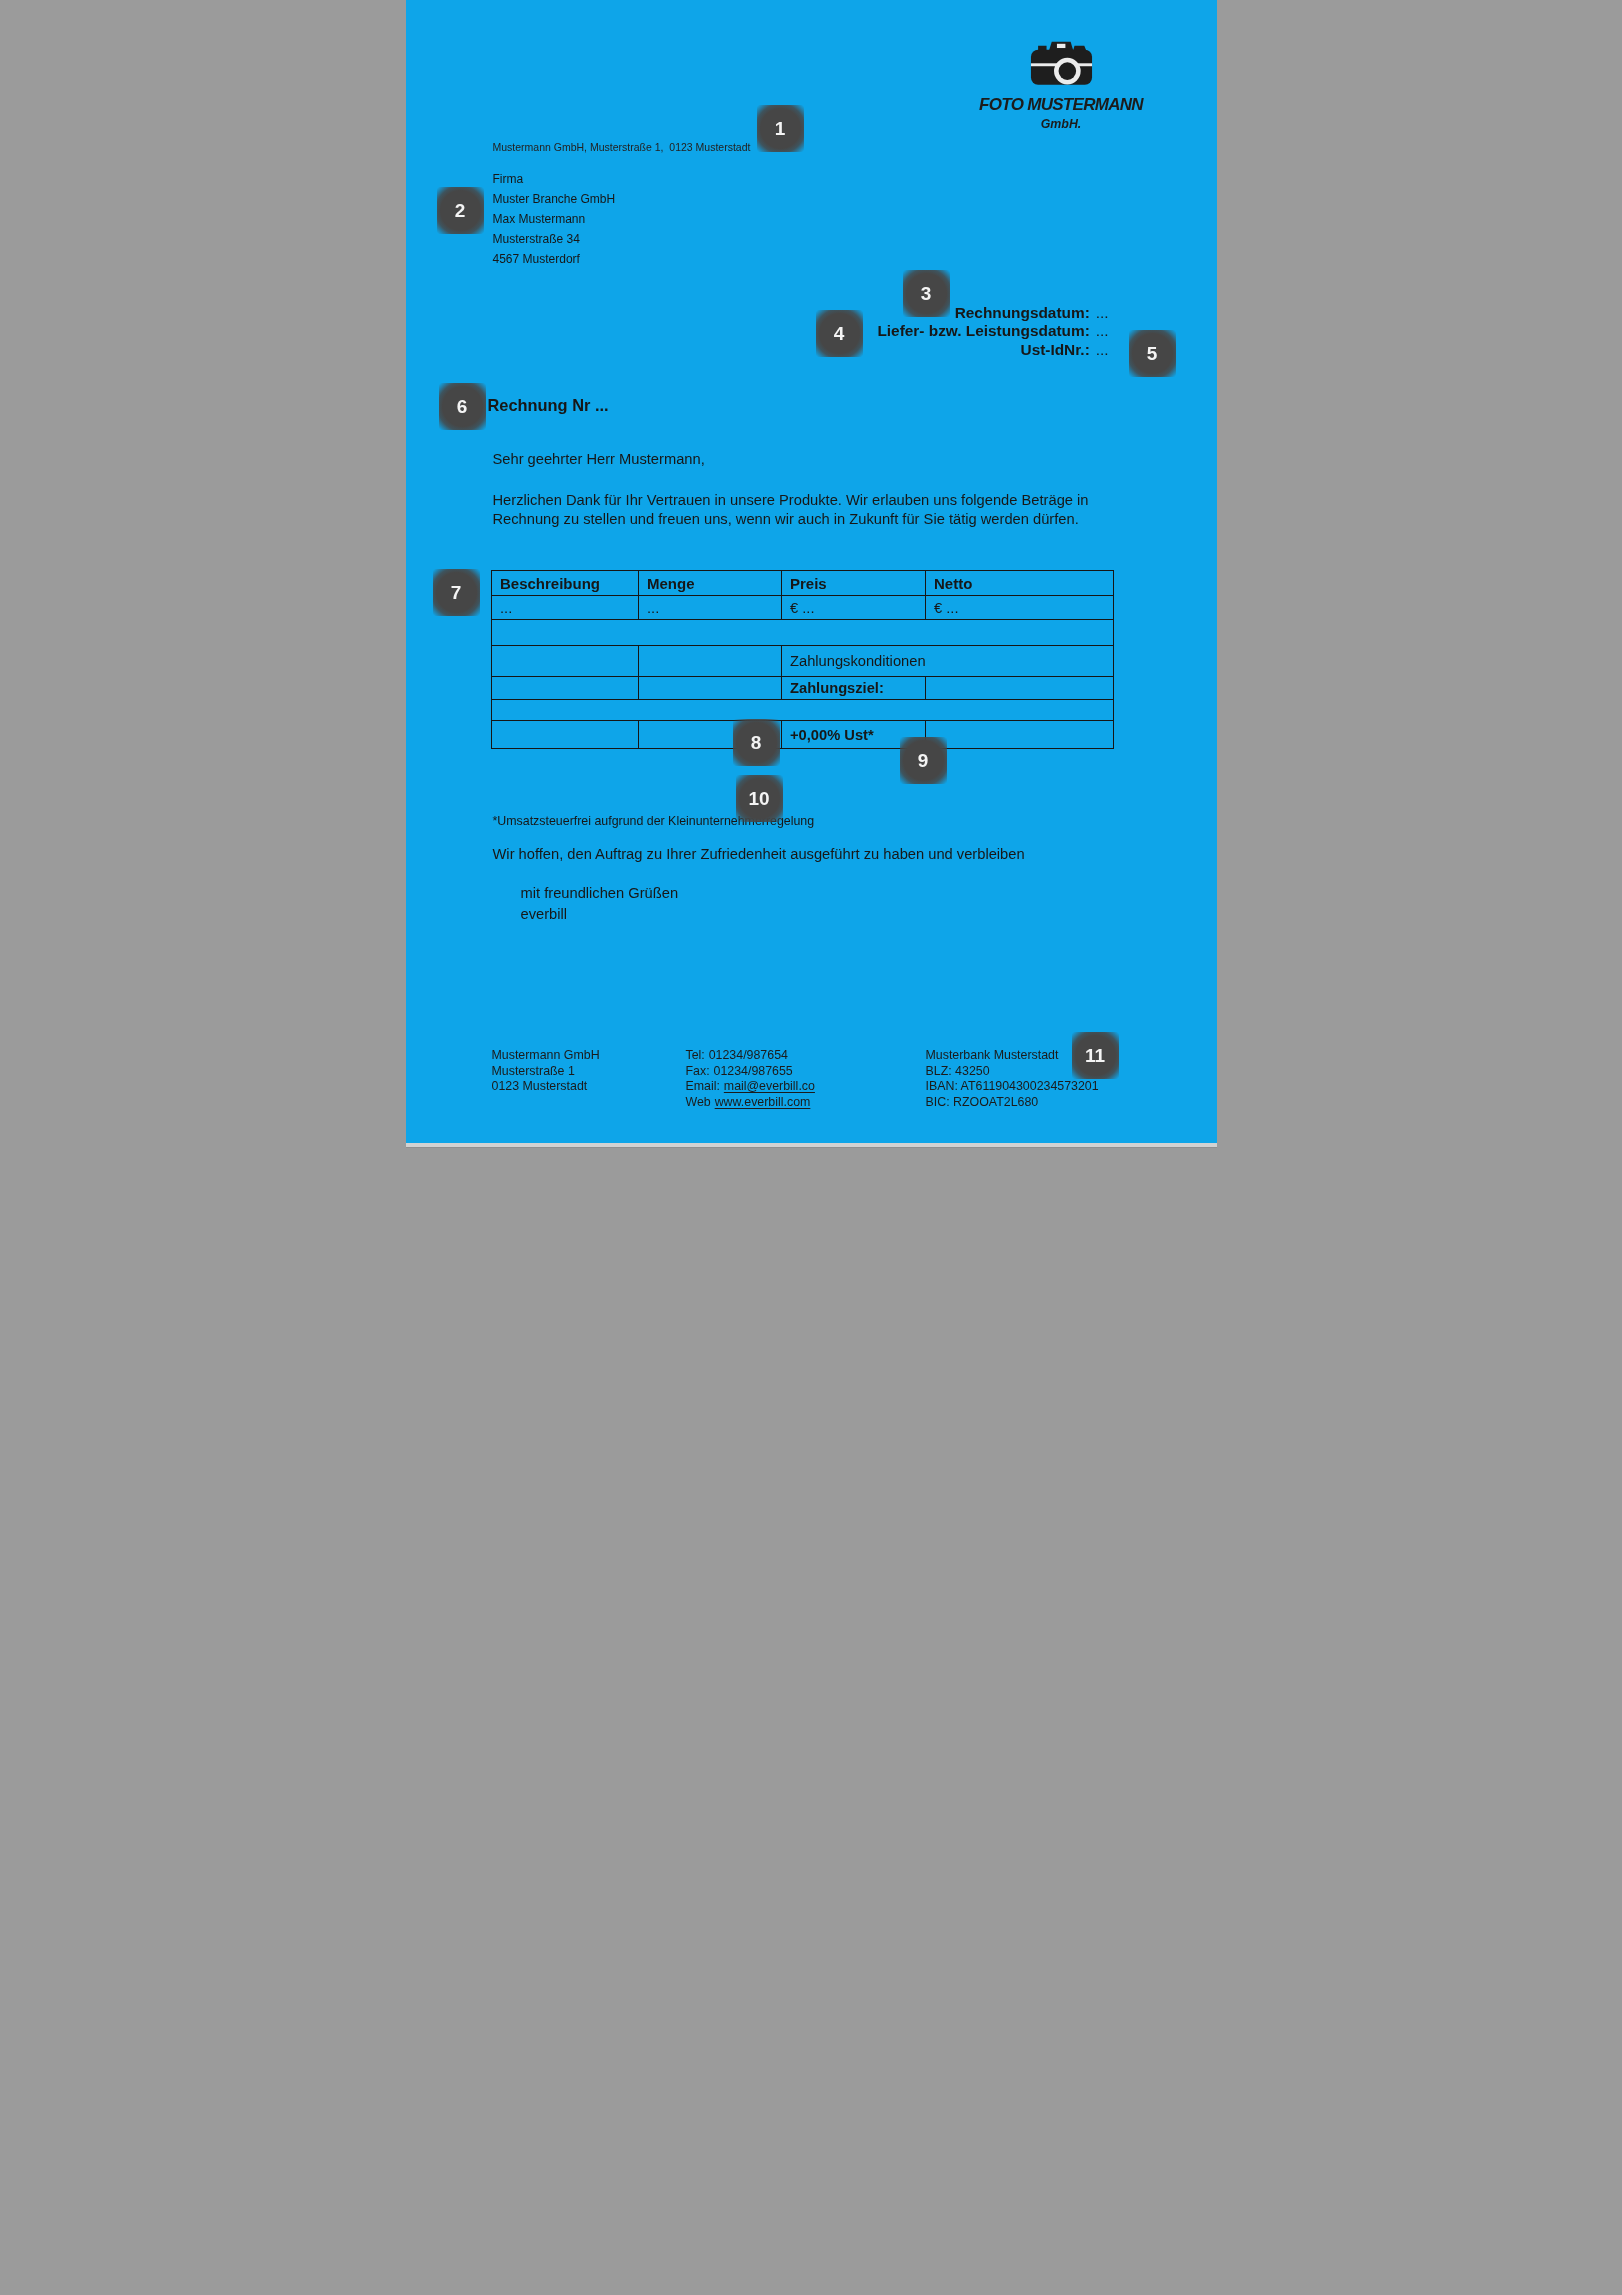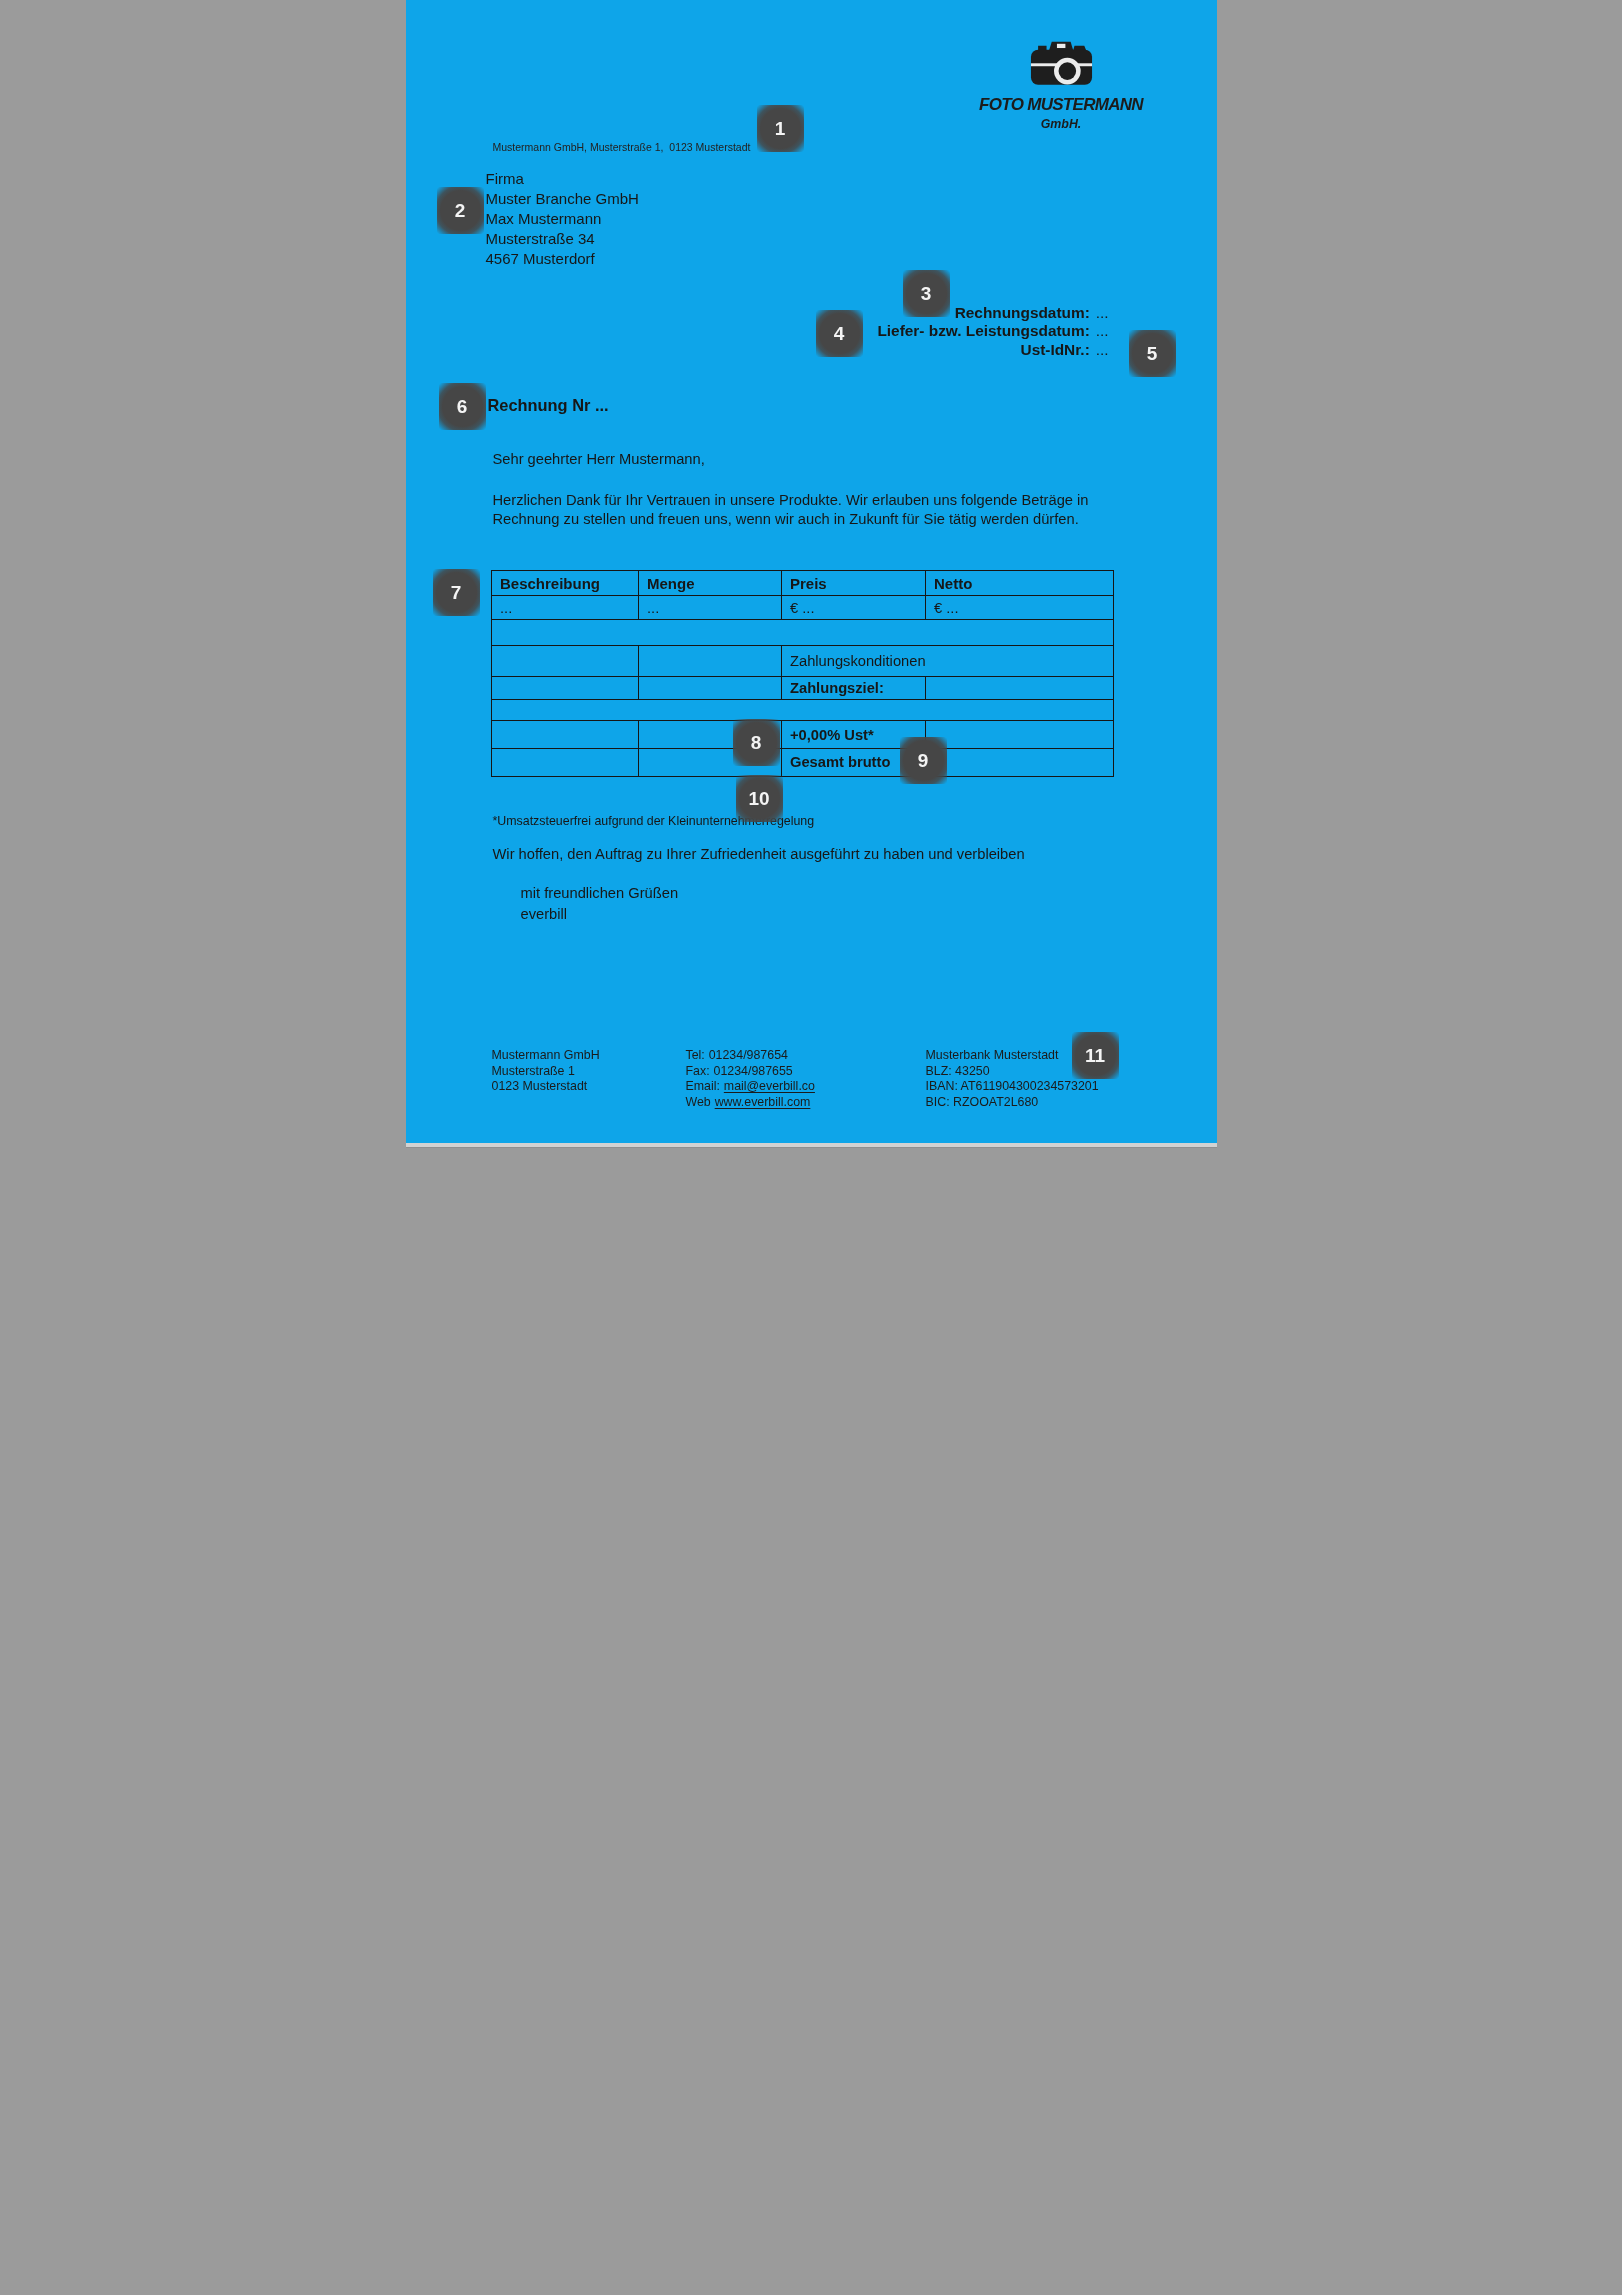--- a/index.html
+++ b/index.html
@@ -12,21 +12,21 @@
     color:#171717;
     overflow:hidden;
   }
   
   .logo{position:absolute;left:492px;top:37px;width:327px;text-align:center;}
   .logo svg{display:block;margin:0 auto;}
   .logo-title{margin-top:7.9px;font-size:17px;font-weight:bold;font-style:italic;letter-spacing:-0.7px;color:#1c1c1c;}
   .logo-sub{margin-top:2px;font-size:12.4px;font-weight:bold;font-style:italic;color:#1c1c1c;}
   
   .sender{position:absolute;left:87px;top:141px;font-size:10.5px;white-space:pre;color:#222;}
-  .recipient{position:absolute;left:80px;top:169px;font-size:15px;line-height:20px;}
+  .recipient{position:absolute;left:87px;top:169px;font-size:12px;line-height:20px;}
   
   .meta{position:absolute;right:108px;top:304px;text-align:right;font-size:15.4px;line-height:18.3px;}
   .meta b{font-weight:bold;}
   .meta .val{margin-left:5.9px;}
   
   .invoice-no{position:absolute;left:82px;top:396px;font-size:16.4px;font-weight:bold;}
   .salutation{position:absolute;left:87px;top:451px;font-size:14.7px;}
   .intro{position:absolute;left:87px;top:491px;width:612px;font-size:14.7px;line-height:19px;margin:0;}
   
   table.items{
@@ -153,26 +153,20 @@
     </tr>
     <tr style="height:21px">
           <td colspan="4"></td>
         </tr>
     <tr style="height:28px">
       <td></td>
       <td></td>
       <td class="bold">+0,00% Ust*</td>
       <td></td>
     </tr>
-    <tr style="height:27.5px">
-      <td></td>
-      <td></td>
-      <td class="bold">Gesamt brutto</td>
-      <td></td>
-    </tr>
   </tbody>
     </table>
 
   <div class="footnote">*Umsatzsteuerfrei aufgrund der Kleinunternehmerregelung</div>
   <div class="closing">Wir hoffen, den Auftrag zu Ihrer Zufriedenheit ausgeführt zu haben und verbleiben</div>
   <div class="regards">
     <div>mit freundlichen Grüßen</div>
     <div>everbill</div>
   </div>
 

